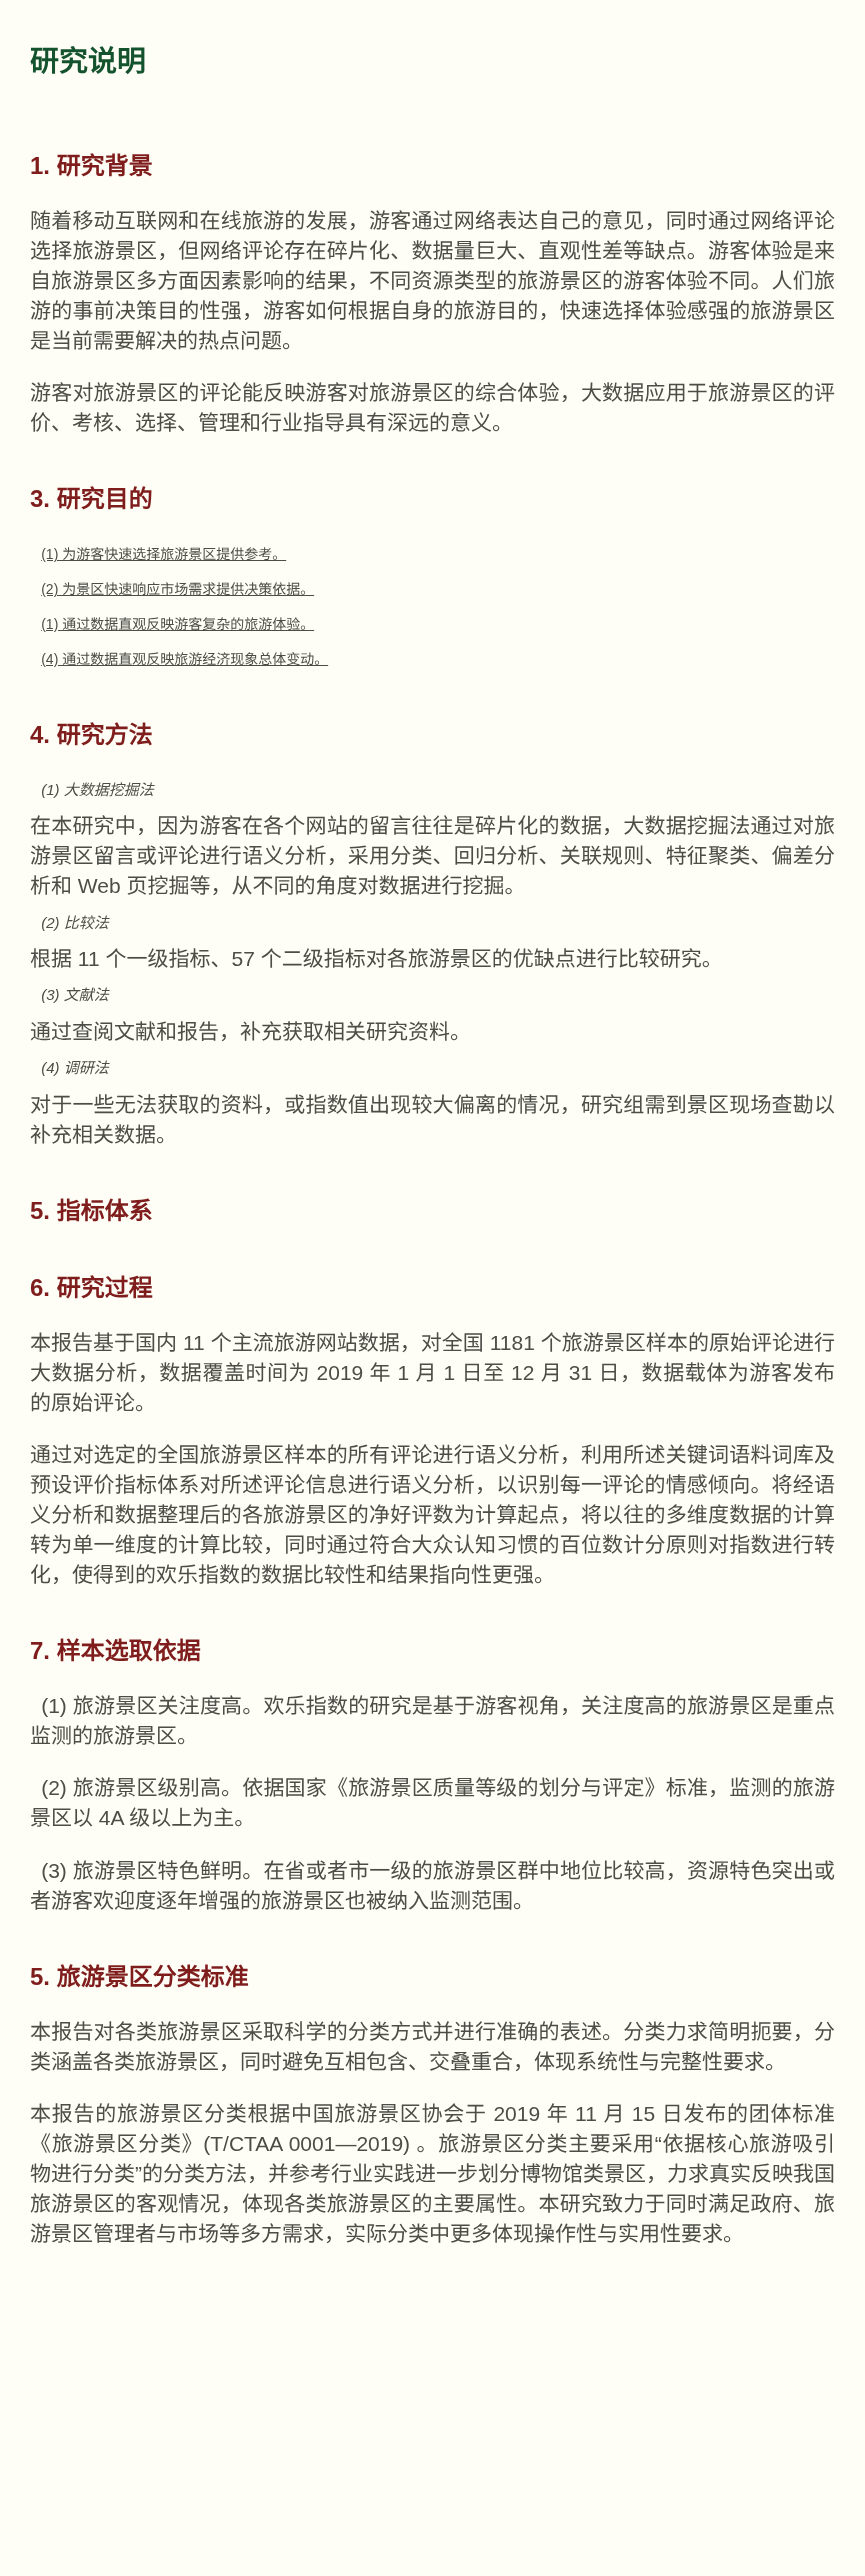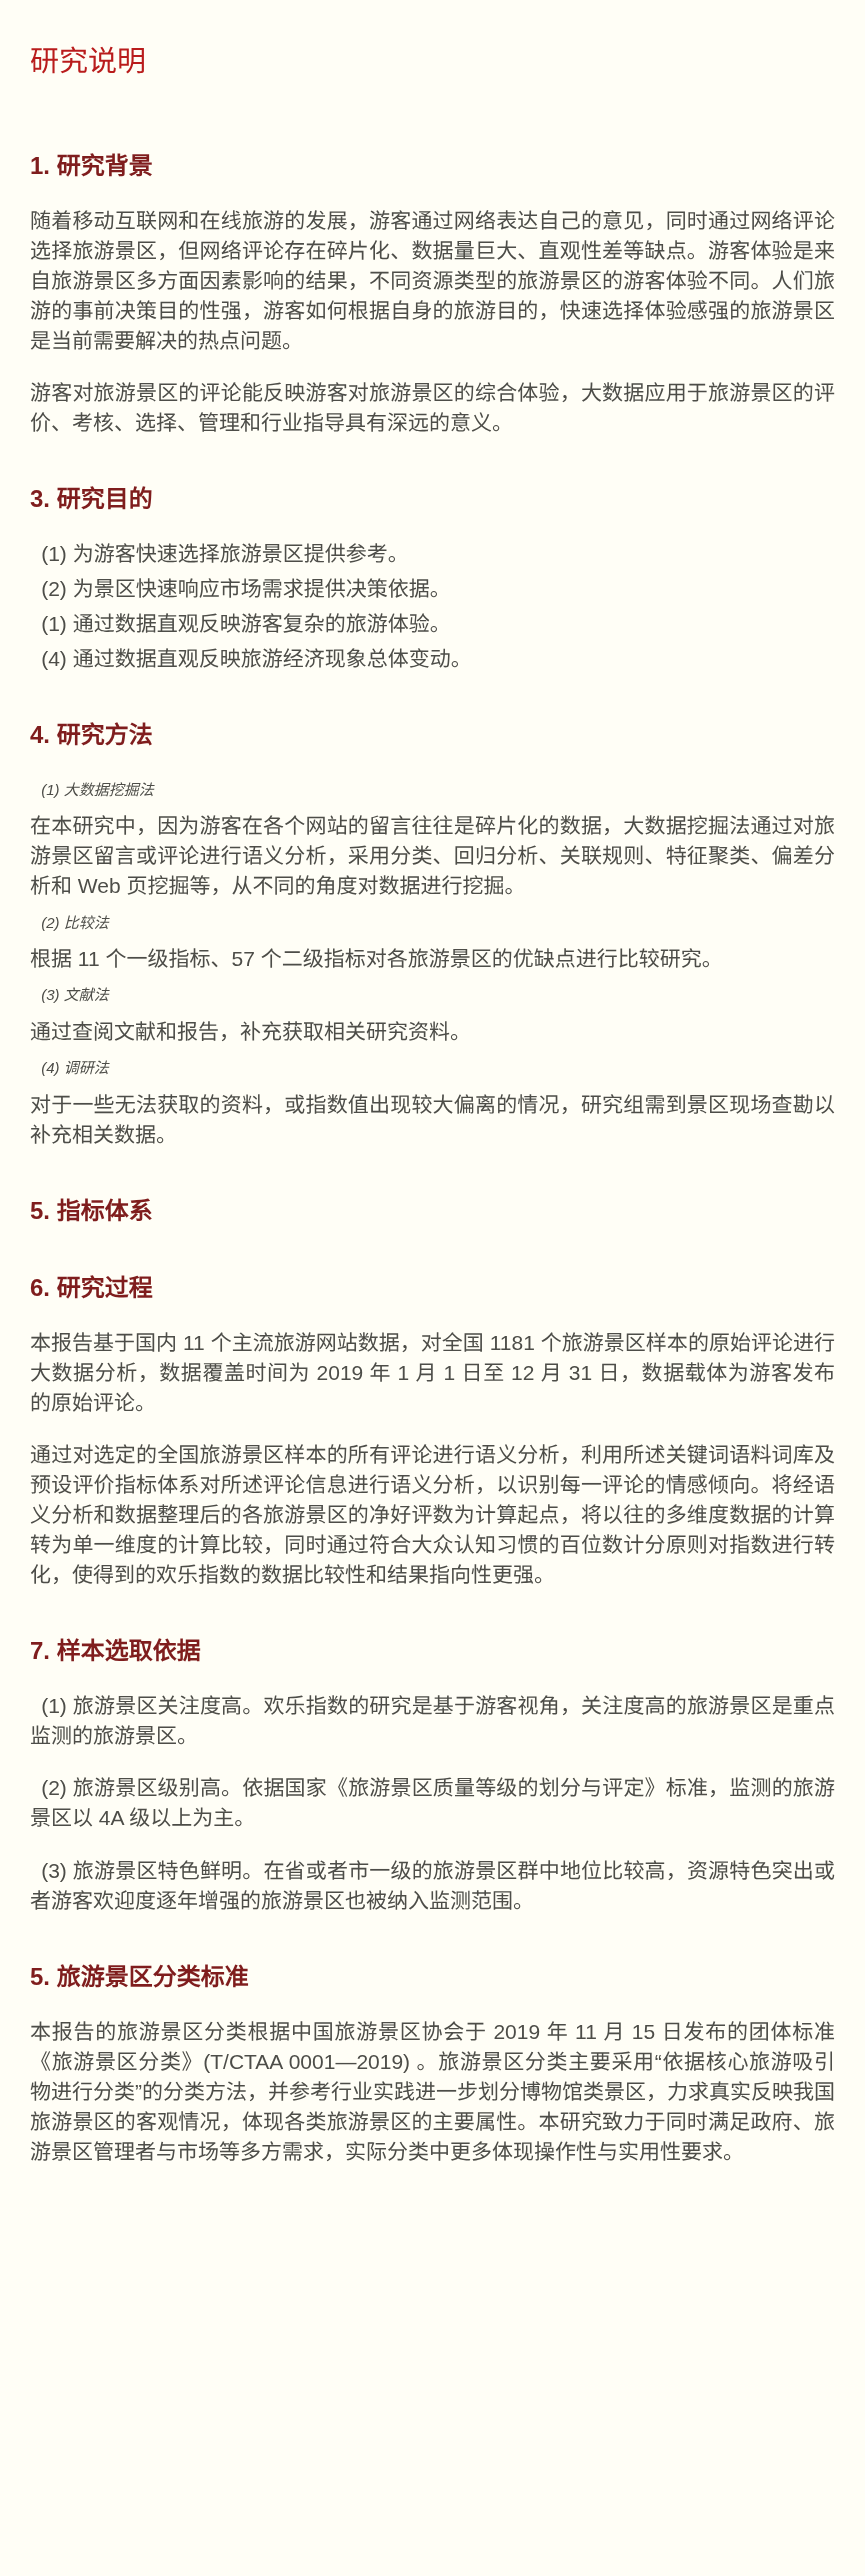--- a/index.html
+++ b/index.html
@@ -11,44 +11,45 @@
     color: #4D4D48;
     box-sizing: border-box;
   }
   .article {
     padding: 42px 30px 48px 30px;
     box-sizing: border-box;
   }
   .page-title {
     font-size: 29px;
     line-height: 38px;
-    font-weight: 400;
-    color: #b91c1c;
+    font-weight: 700;
+    color: #14532d;
     margin: 0 0 70px 0;
   }
   h2.sec-heading {
     font-size: 24px;
     line-height: 32px;
     font-weight: 700;
     color: #7f1d1d;
     margin: 45px 0 24px 0;
   }
   .para {
     font-size: 21px;
     line-height: 30px;
     margin: 22.4px 0;
     text-align: justify;
     text-justify: inter-ideograph;
   }
   .item {
-    font-size: 21px;
+    font-size: 14px;
     line-height: 30px;
     margin: 4.8px 0;
     text-indent: 11.2px;
     text-align: justify;
+    text-decoration: underline;
   }
   .item-spaced {
     font-size: 21px;
     line-height: 30px;
     margin: 22.4px 0;
     text-indent: 11.2px;
     text-align: justify;
   }
   .method-label {
     font-size: 15px;
@@ -111,17 +112,18 @@
 
   <section>
     <h2 class="sec-heading">7. 样本选取依据</h2>
     <p class="item-spaced">(1) 旅游景区关注度高。欢乐指数的研究是基于游客视角，关注度高的旅游景区是重点监测的旅游景区。</p>
     <p class="item-spaced">(2) 旅游景区级别高。依据国家《旅游景区质量等级的划分与评定》标准，监测的旅游景区以 4A 级以上为主。</p>
     <p class="item-spaced">(3) 旅游景区特色鲜明。在省或者市一级的旅游景区群中地位比较高，资源特色突出或者游客欢迎度逐年增强的旅游景区也被纳入监测范围。</p>
   </section>
 
   <section>
     <h2 class="sec-heading">5. 旅游景区分类标准</h2>
+    <p class="para">本报告对各类旅游景区采取科学的分类方式并进行准确的表述。分类力求简明扼要，分类涵盖各类旅游景区，同时避免互相包含、交叠重合，体现系统性与完整性要求。</p>
     <p class="para">本报告的旅游景区分类根据中国旅游景区协会于 2019 年 11 月 15 日发布的团体标准《旅游景区分类》(T/CTAA 0001—2019) 。旅游景区分类主要采用“依据核心旅游吸引物进行分类”的分类方法，并参考行业实践进一步划分博物馆类景区，力求真实反映我国旅游景区的客观情况，体现各类旅游景区的主要属性。本研究致力于同时满足政府、旅游景区管理者与市场等多方需求，实际分类中更多体现操作性与实用性要求。</p>
   </section>
 
 </div>
 
 
 </body></html>

